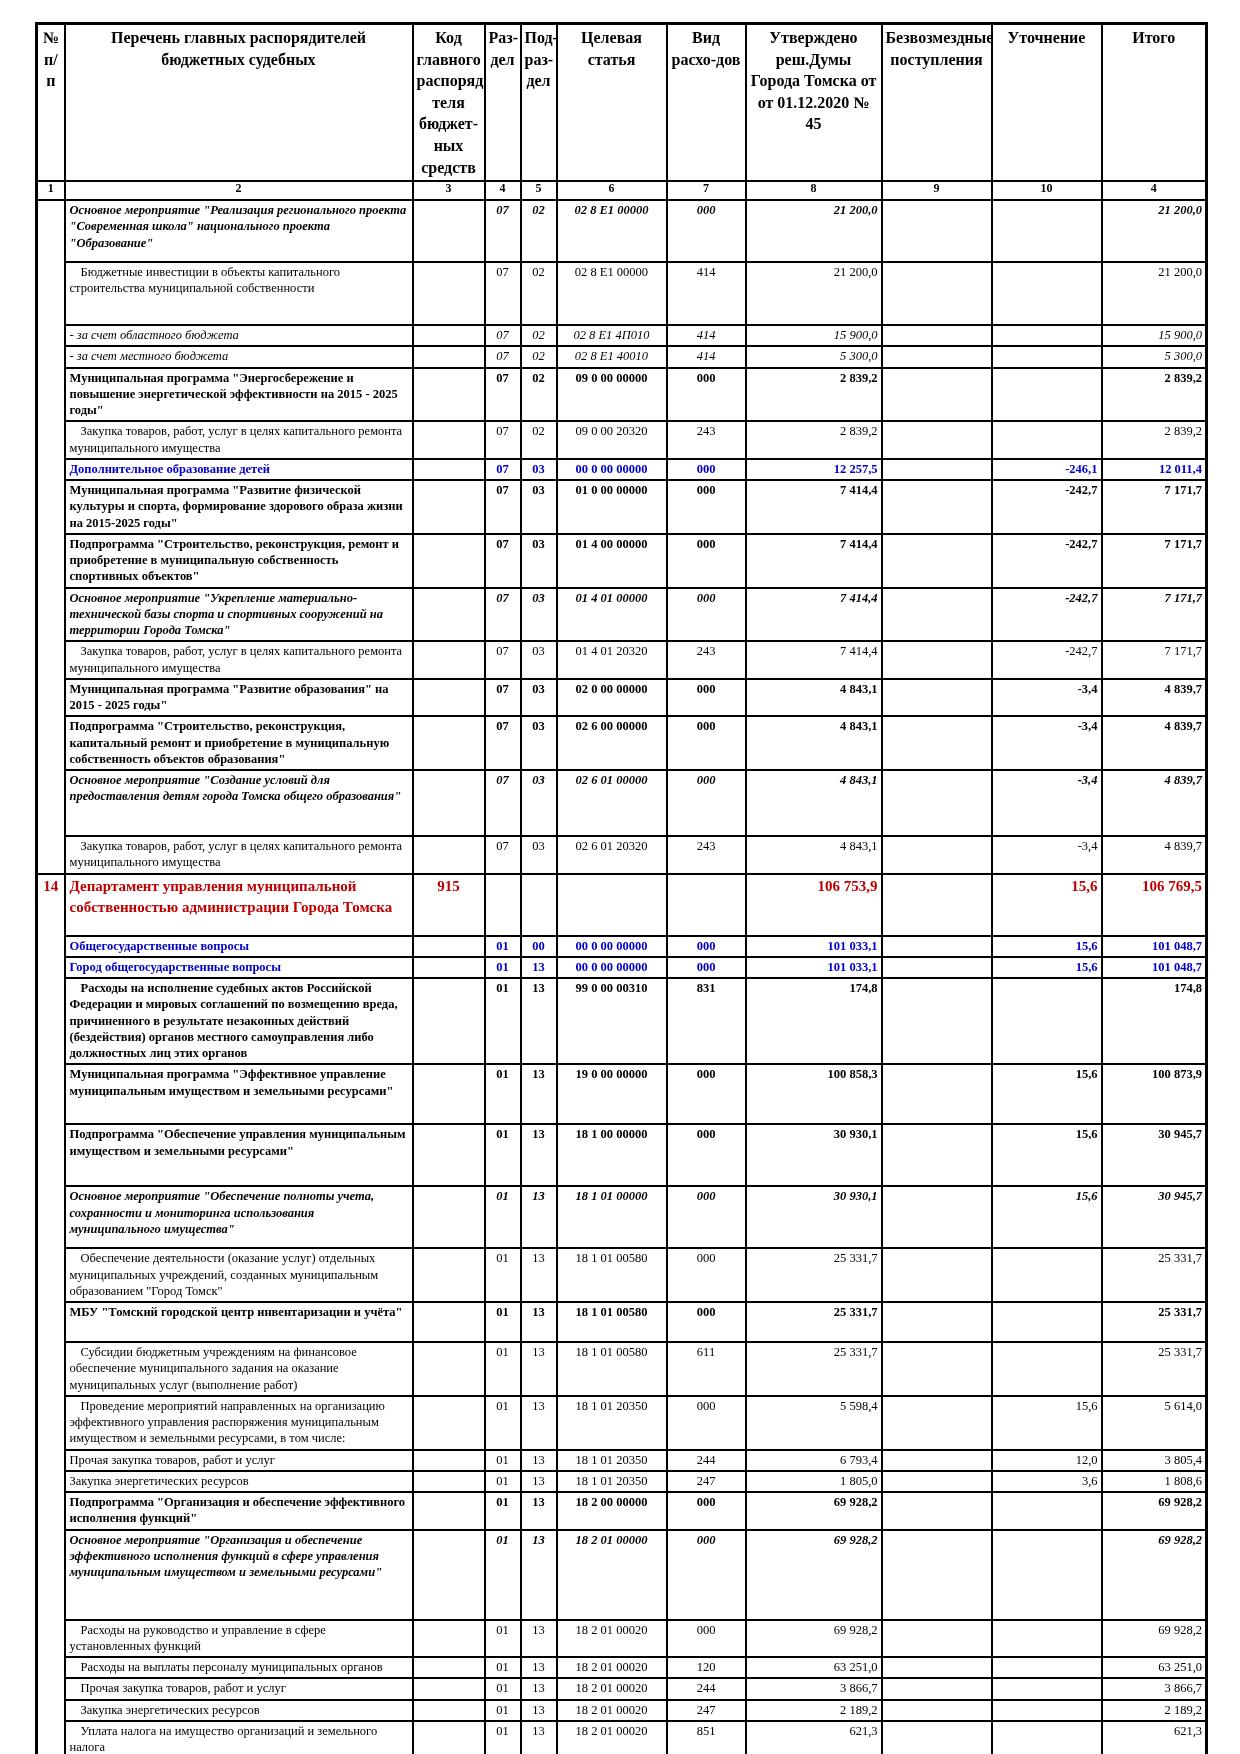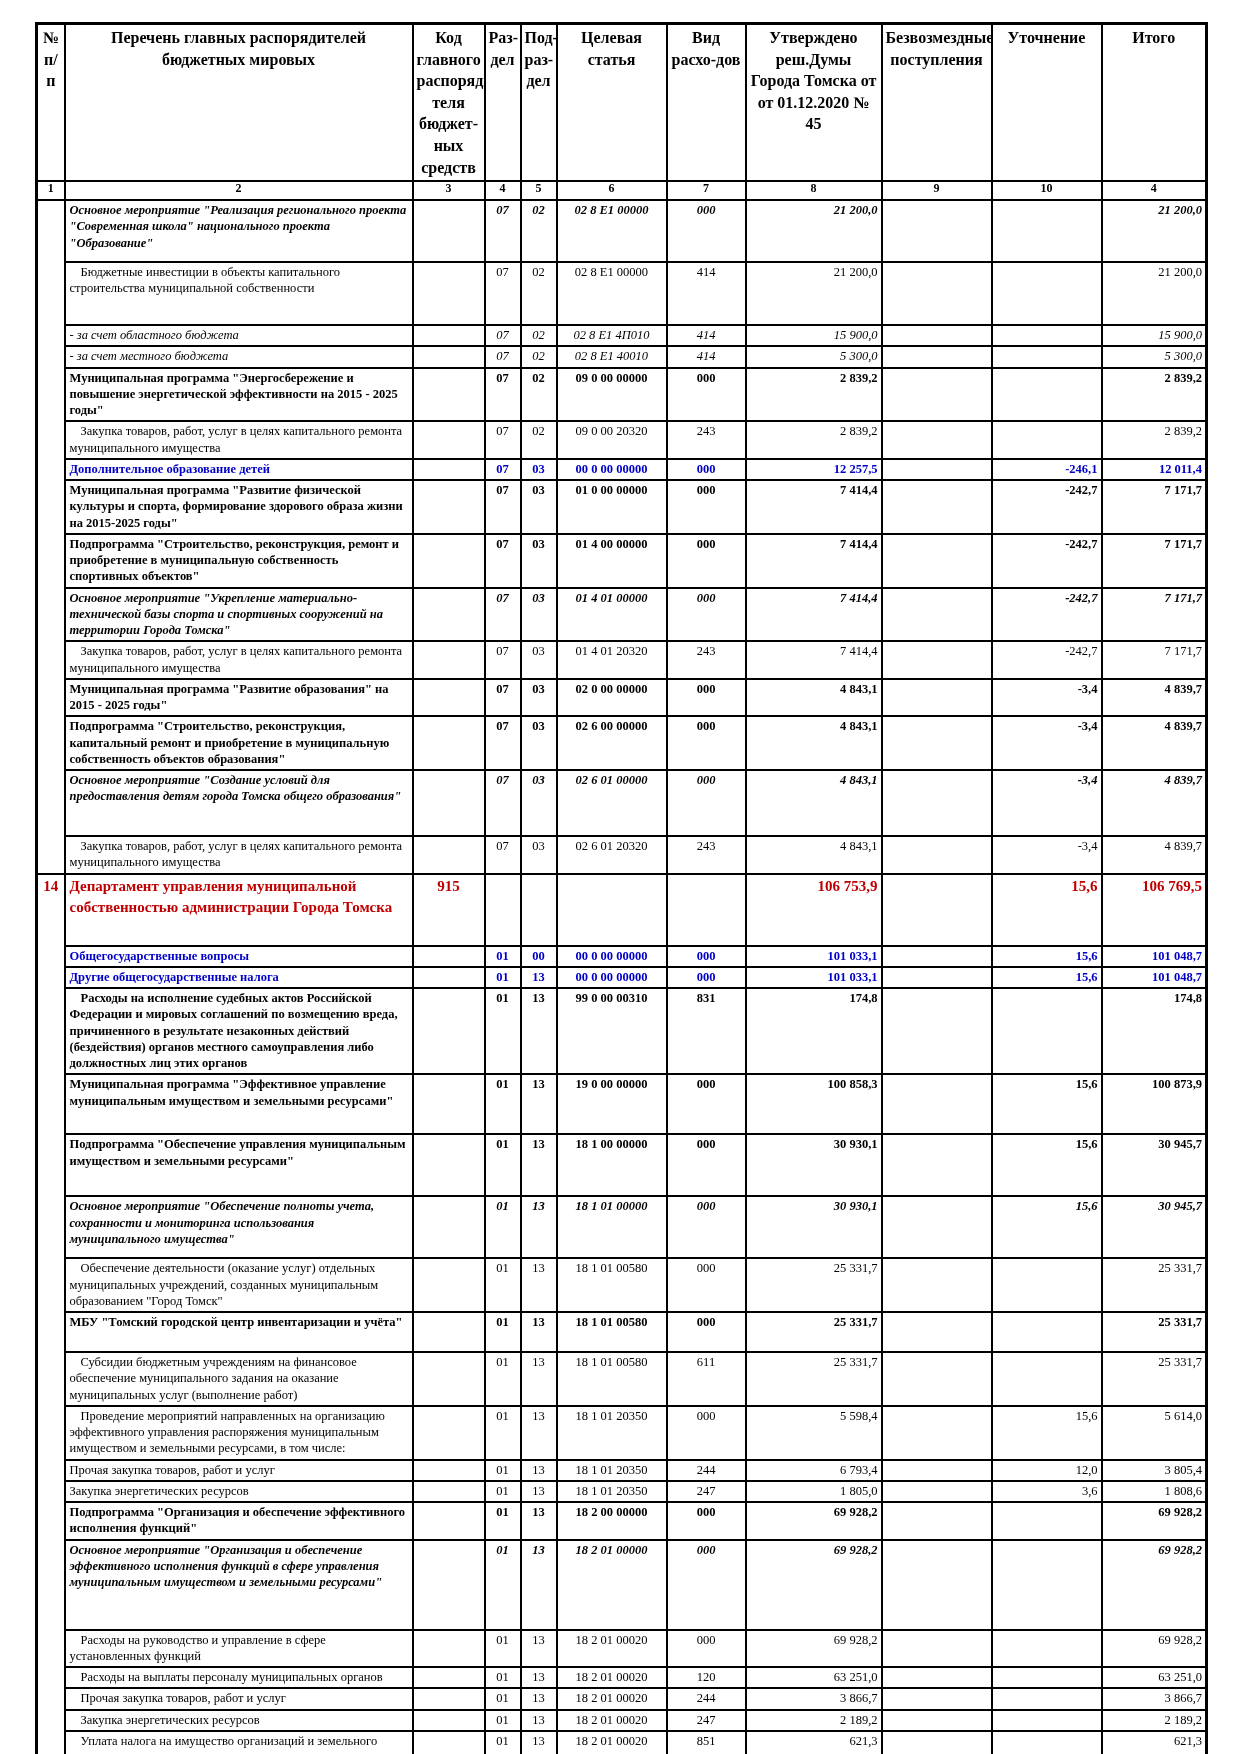--- a/index.html
+++ b/index.html
@@ -34,21 +34,21 @@
         <col style="width:110px">
         <col style="width:79px">
         <col style="width:136px">
       <col style="width:110px">
         <col style="width:110px">
         <col style="width:105px">
     </colgroup>
     <thead>
       <tr id="hdr1" class="hrow1">
           <th>№ п/п</th>
-          <th>Перечень главных распорядителей бюджетных мировых</th>
+          <th>Перечень главных распорядителей бюджетных судебных</th>
           <th>Код главного распоряди-теля бюджет-ных средств</th>
           <th>Раз-дел</th>
           <th>Под-раз-дел</th>
           <th>Целевая статья</th>
           <th>Вид расхо-дов</th>
           <th>Утверждено реш.Думы Города Томска от от 01.12.2020 № 45</th>
           <th>Безвозмездные поступления</th>
           <th>Уточнение</th>
           <th>Итого</th>
         </tr>
@@ -241,21 +241,21 @@
           <td class="c-center"></td>
           <td class="c-center">07</td>
           <td class="c-center">03</td>
           <td class="c-center">02 6 01 20320</td>
           <td class="c-center">243</td>
           <td class="c-money">4 843,1</td>
           <td class="c-money"></td>
           <td class="c-money">-3,4</td>
           <td class="c-money">4 839,7</td>
         </tr>
-        <tr class="st-red" style="height: 72px;">
+        <tr class="st-red" style="height: 62px;">
           <td class="c-num st-red" rowspan="29">14</td>
           <td class="c-name">Департамент управления муниципальной собственностью администрации Города Томска</td>
           <td class="c-center">915</td>
           <td class="c-center"></td>
           <td class="c-center"></td>
           <td class="c-center"></td>
           <td class="c-center"></td>
           <td class="c-money">106 753,9</td>
           <td class="c-money"></td>
           <td class="c-money">15,6</td>
@@ -267,21 +267,21 @@
           <td class="c-center">01</td>
           <td class="c-center">00</td>
           <td class="c-center">00 0 00 00000</td>
           <td class="c-center">000</td>
           <td class="c-money">101 033,1</td>
           <td class="c-money"></td>
           <td class="c-money">15,6</td>
           <td class="c-money">101 048,7</td>
         </tr>
         <tr class="st-blue">
-          <td class="c-name">Другие общегосударственные налога</td>
+          <td class="c-name">Город общегосударственные вопросы</td>
           <td class="c-center"></td>
           <td class="c-center">01</td>
           <td class="c-center">13</td>
           <td class="c-center">00 0 00 00000</td>
           <td class="c-center">000</td>
           <td class="c-money">101 033,1</td>
           <td class="c-money"></td>
           <td class="c-money">15,6</td>
           <td class="c-money">101 048,7</td>
         </tr>

